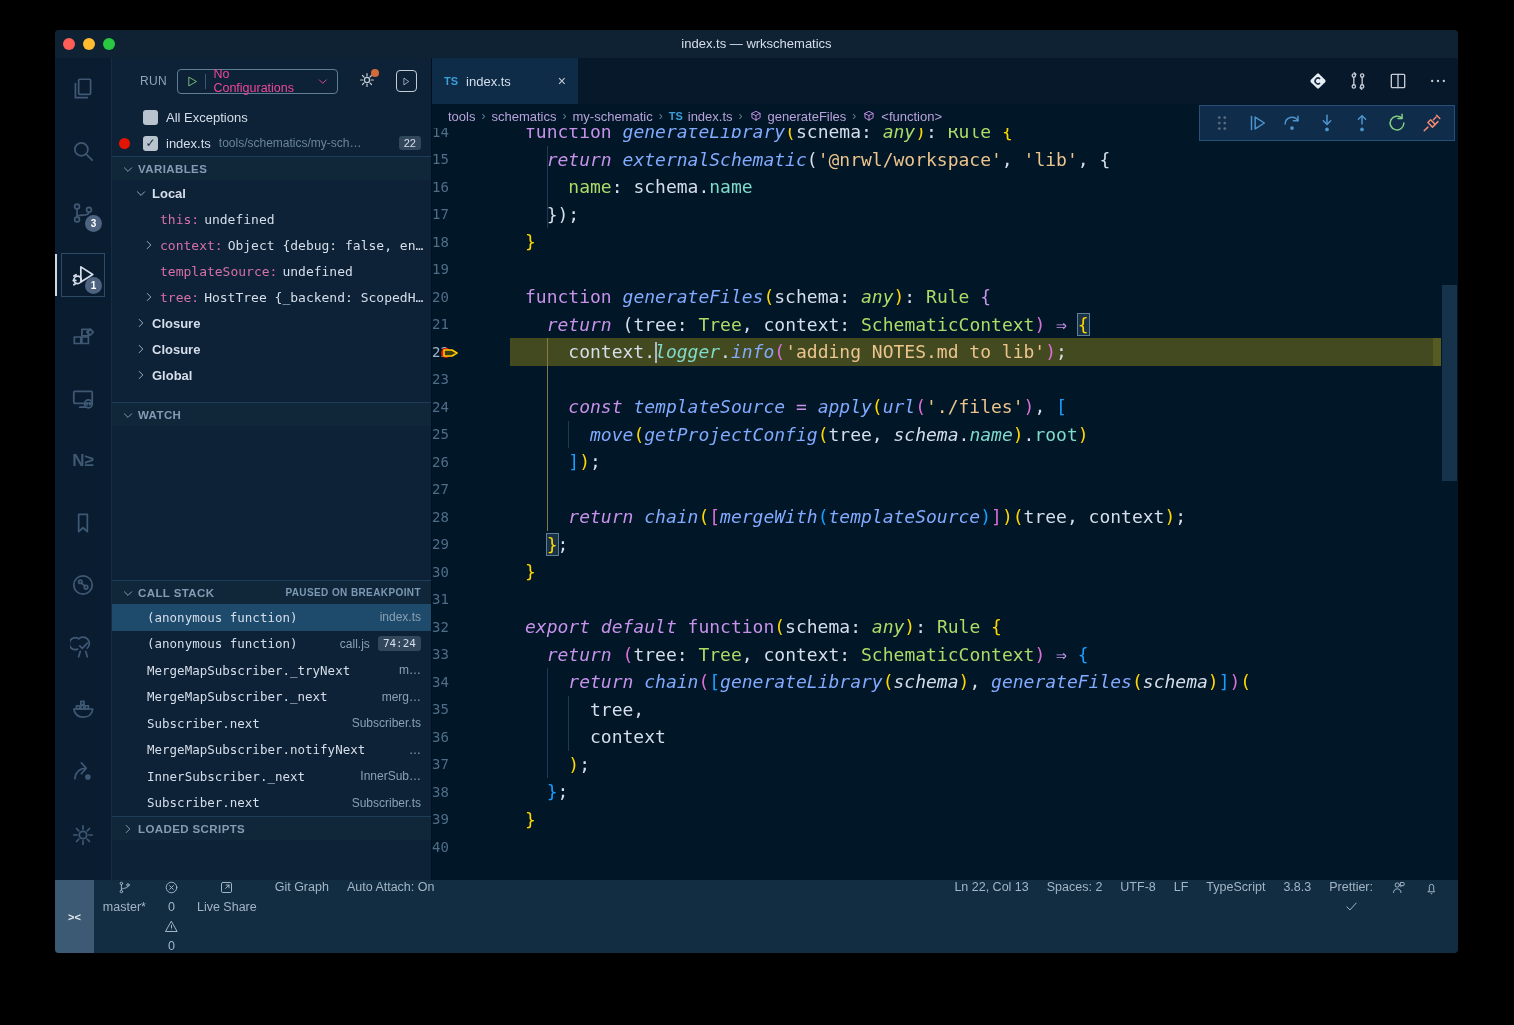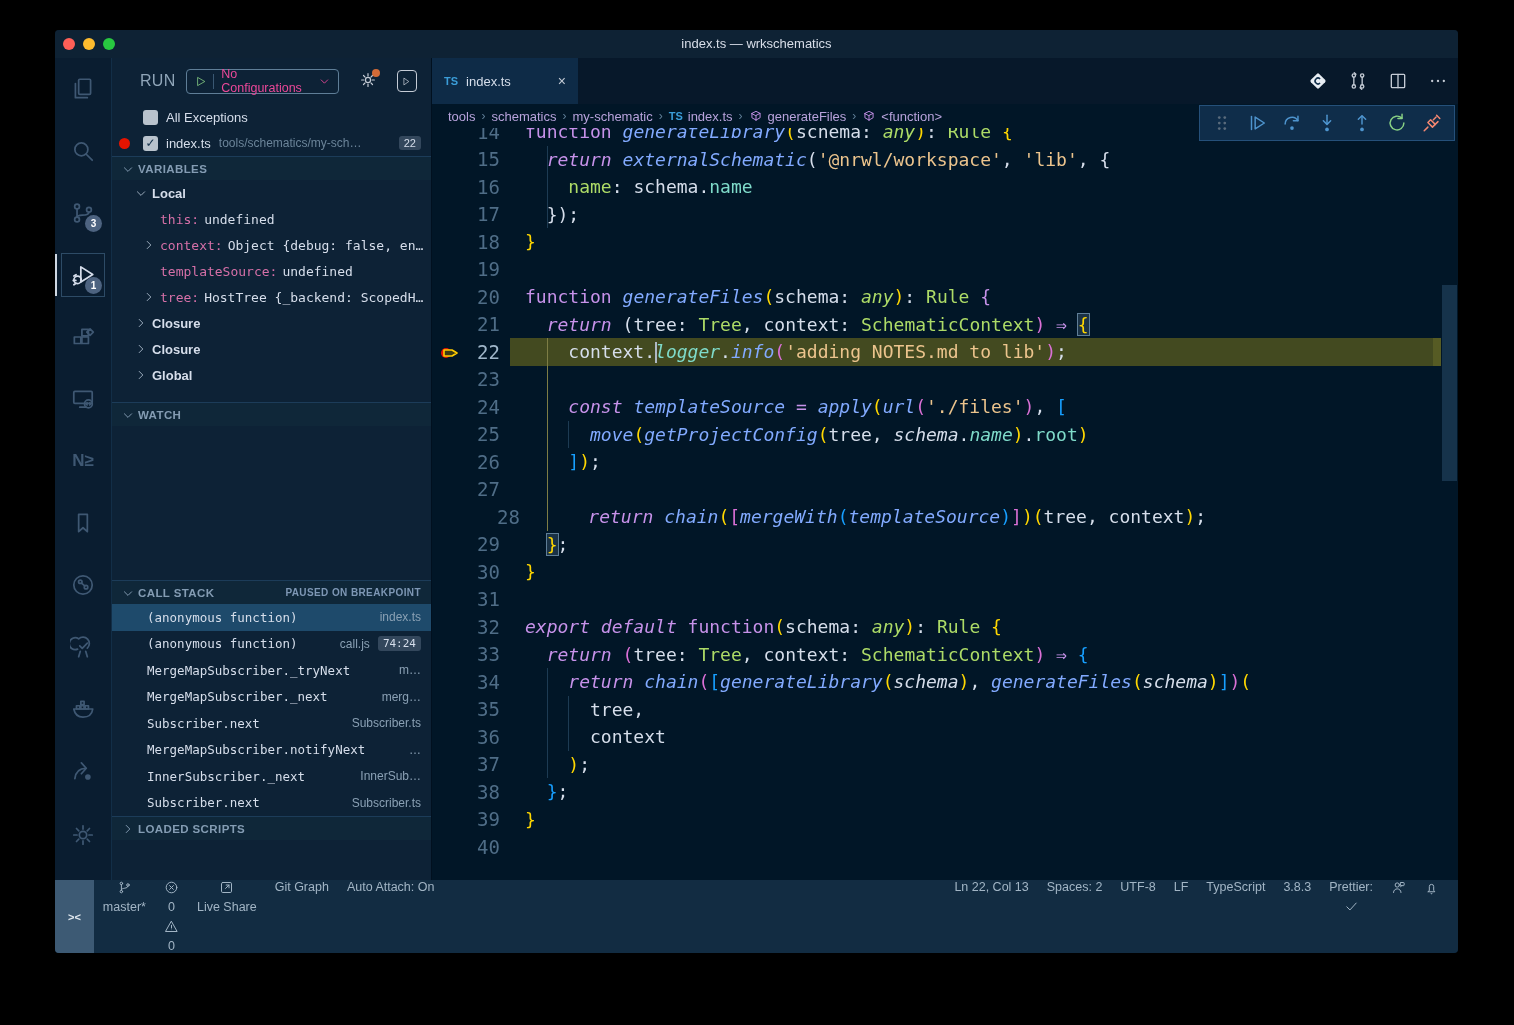--- a/index.html
+++ b/index.html
@@ -34,21 +34,21 @@
   .ab-item.active .boxed { outline:1px solid #2d4b66; outline-offset:8px; }
   .ab-badge { position:absolute; right:9px; bottom:12px; min-width:17px; height:17px;
     border-radius:9px; background:#4d6380; color:#fff; font-size:10px; font-weight:700;
     display:flex; align-items:center; justify-content:center; padding:0 3px; }
   .ab-gear { margin-top:auto; margin-bottom:14px; }
 
   
   .sidebar { width:320px; background:#0d2236; display:flex; flex-direction:column;
     border-right:1px solid #01101f; font-size:13px; color:#c3cfdb; overflow:hidden; }
   .run-row { flex:0 0 46px; display:flex; align-items:center; padding:0 14px 0 28px; gap:10px; }
-  .run-label { color:#8fa5b8; font-size:16px; letter-spacing:.3px; }
+  .run-label { color:#8fa5b8; font-size:12px; letter-spacing:.3px; }
   .cfg-box { display:flex; align-items:center; gap:7px; border:1px solid #5f7e97;
     border-radius:4px; height:25px; padding:0 8px; color:#ec4899; font-size:12.5px; cursor:pointer; }
   .cfg-box .sep { width:1px; height:15px; background:#3a5873; }
   .gear-wrap { position:relative; margin-left:10px; color:#c5ccd6; cursor:pointer; }
   .gear-dot { position:absolute; right:-3px; top:-2px; width:8px; height:8px; border-radius:50%;
     background:#d26b38; }
   .console-btn { margin-left:10px; width:22px; height:22px; border:1.4px solid #c5ccd6;
     border-radius:4px; color:#c5ccd6; display:flex; align-items:center; justify-content:center;
     cursor:pointer; }
 
@@ -98,21 +98,21 @@
 
   .crumbs { flex:0 0 24px; display:flex; align-items:center; gap:6px; padding:0 16px;
     font-size:13px; color:#b8a3dc; white-space:nowrap; overflow:hidden; }
   .crumbs .sep { color:#5f7e97; font-size:12px; }
   .crumb { display:flex; align-items:center; gap:5px; cursor:pointer; }
   .crumb .cube { color:#c792ea; width:14px; height:14px; }
 
   .codearea { flex:1; position:relative; overflow:hidden;
     font-family:"DejaVu Sans Mono", monospace; font-size:18px; }
   .cl { position:absolute; left:0; right:0; height:27.5px; display:flex; align-items:center; }
-  .ln { position:absolute; left:8px; width:60px; text-align:right; color:#4f6d87; font-size:19px; }
+  .ln { position:absolute; left:0; width:60px; color:#4f6d87; font-size:14px; }
   .cl.cur .ln { color:#9fb6c9; }
   .lc { position:absolute; left:93px; white-space:pre; color:#d6deeb; }
   .hl-line { position:absolute; left:78px; width:923px; height:27.5px; background:#434a20; }
   .guide { position:absolute; width:1px; background:#1d3b53; }
   .guide.active { background:#7d7d45; }
   .cursor { position:absolute; width:2px; height:21px; background:#aeb8c4; }
   .glyph { position:absolute; left:8px; width:22px; height:16px; }
   .thumb { position:absolute; right:1px; width:15px; background:rgba(80,130,170,.28); }
   .ov-mark { position:absolute; right:17px; width:8px; background:#565b24; }
 
@@ -593,21 +593,21 @@
               <span class="lc"><span class="tk-txt">      </span><span class="tk-fn">move</span><span class="tk-b1">(</span><span class="tk-fn">getProjectConfig</span><span class="tk-b1">(</span><span class="tk-txt">tree, </span><span class="tk-txti">schema</span><span class="tk-txt">.</span><span class="tk-propi">name</span><span class="tk-b1">)</span><span class="tk-txt">.</span><span class="tk-prop">root</span><span class="tk-b1">)</span></span>
             </div>
             <div class="cl" style="top: 320px;">
               <span class="ln">26</span>
               <span class="lc"><span class="tk-txt">    </span><span class="tk-b3">]</span><span class="tk-b1">)</span><span class="tk-txt">;</span></span>
             </div>
             <div class="cl" style="top: 347.5px;">
               <span class="ln">27</span>
               <span class="lc"></span>
             </div>
-            <div class="cl" style="top: 375px; margin-left: 20px;">
+            <div class="cl" style="top: 375px;">
               <span class="ln">28</span>
               <span class="lc"><span class="tk-txt">    </span><span class="tk-kwi">return </span><span class="tk-fn">chain</span><span class="tk-b1">(</span><span class="tk-b2">[</span><span class="tk-fn">mergeWith</span><span class="tk-b3">(</span><span class="tk-fn">templateSource</span><span class="tk-b3">)</span><span class="tk-b2">]</span><span class="tk-b1">)</span><span class="tk-b1">(</span><span class="tk-txt">tree, context</span><span class="tk-b1">)</span><span class="tk-txt">;</span></span>
             </div>
             <div class="cl" style="top: 402.5px;">
               <span class="ln">29</span>
               <span class="lc"><span class="tk-txt">  </span><span class="tk-b1 tk-bm">}</span><span class="tk-txt">;</span></span>
             </div>
             <div class="cl" style="top: 430px;">
               <span class="ln">30</span>
               <span class="lc"><span class="tk-b1">}</span></span>

